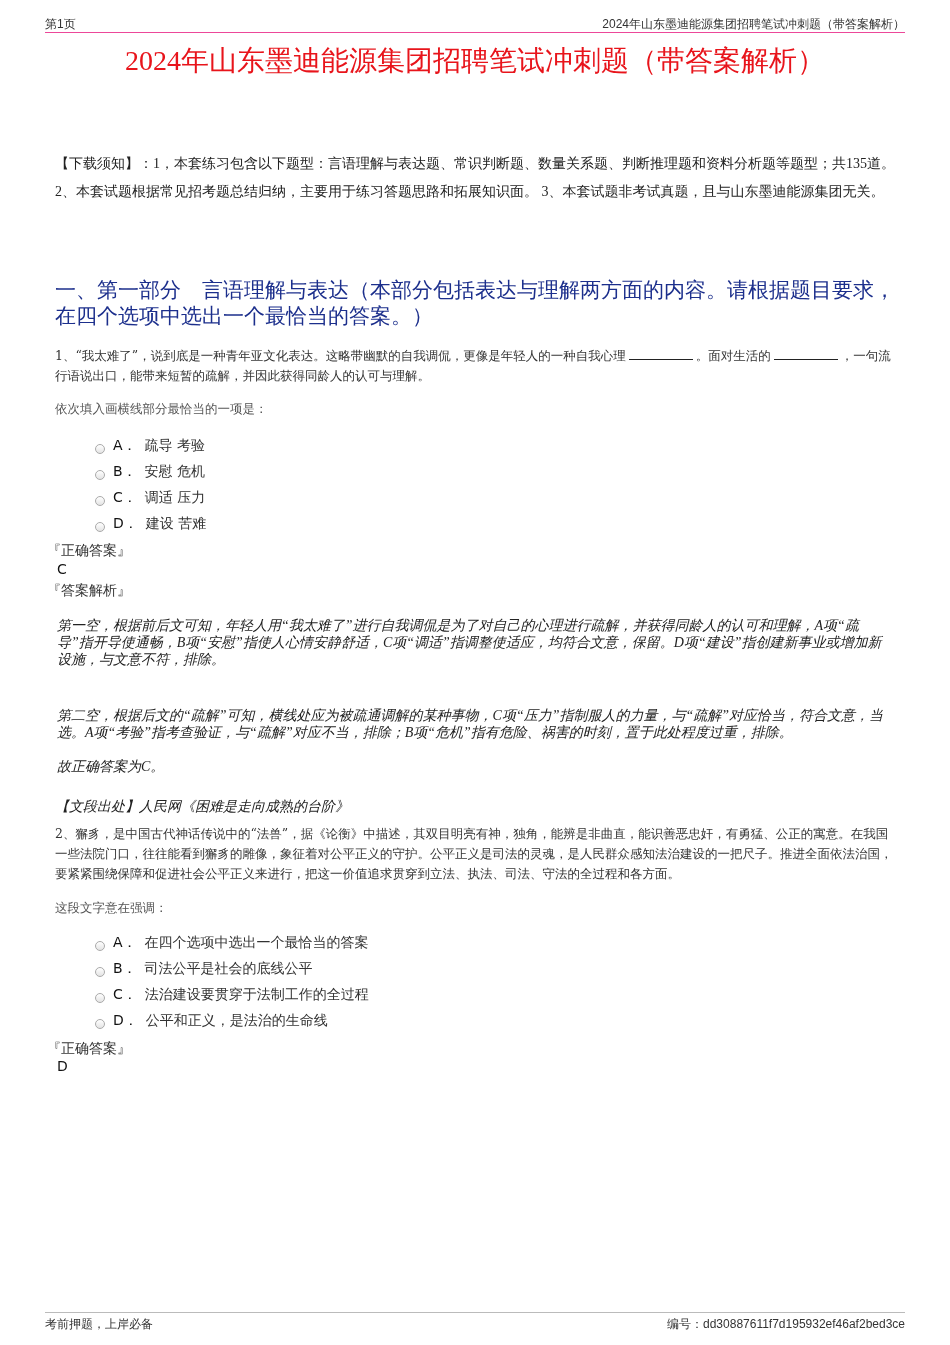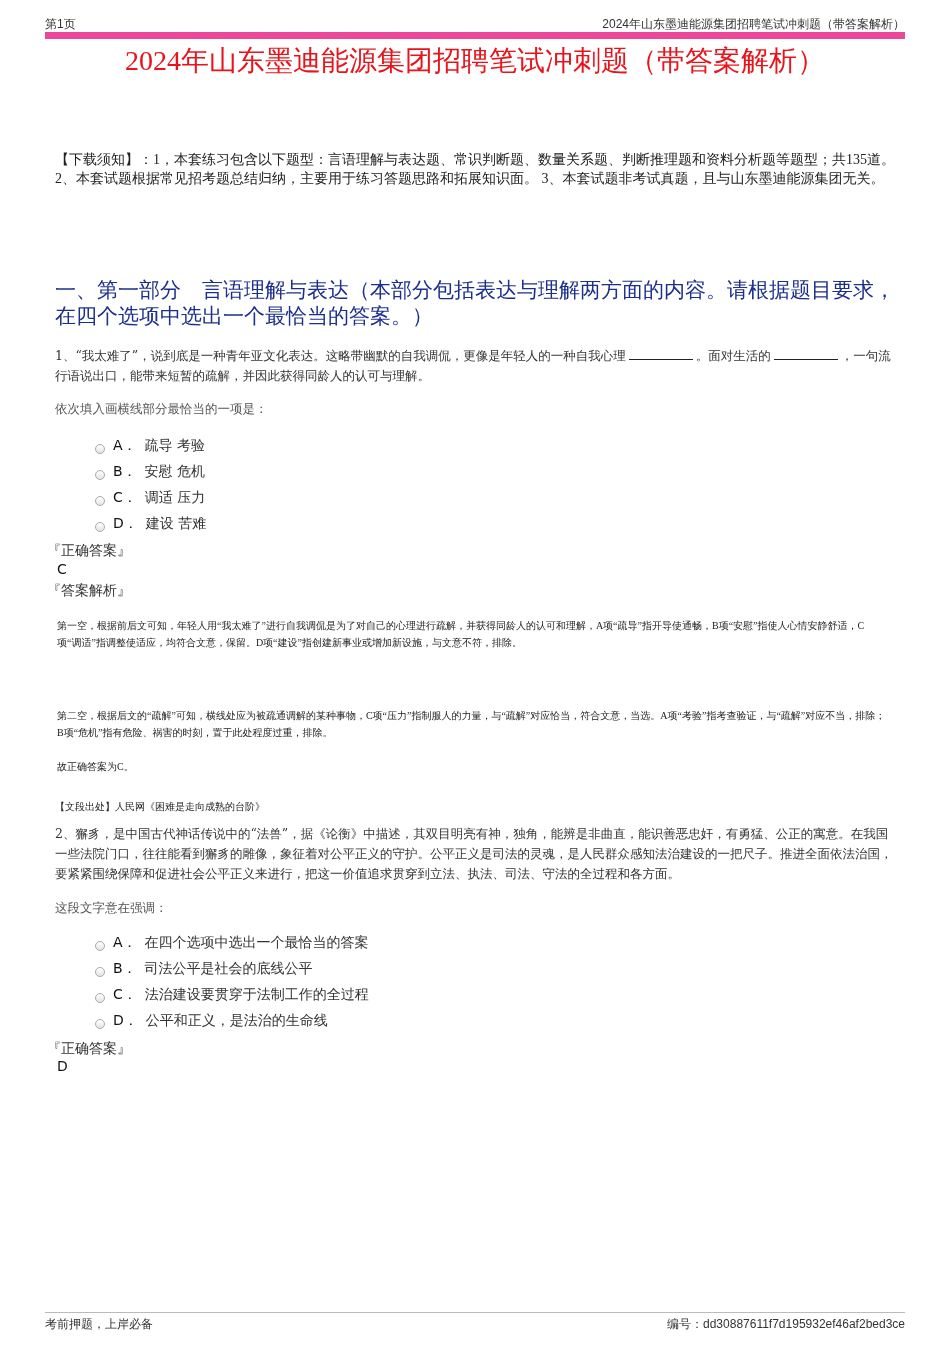--- a/index.html
+++ b/index.html
@@ -1,41 +1,41 @@
 <!DOCTYPE html>
 <html><head>
 <meta charset="utf-8">
 <style>
   html, body { margin: 0; padding: 0; background: #ffffff; }
   body { width: 950px; height: 1345px; position: relative; overflow: hidden;
          font-family: "DejaVu Serif", "Liberation Serif", serif; color: #333; }
   .page-header { position: absolute; left: 45px; right: 45px; top: 14px; height: 18px;
-                 border-bottom: 7px solid #ec4899; font-size: 12px; color: #333;
+                 border-bottom: 1px solid #ec4899; font-size: 12px; color: #333;
                  font-family: "Liberation Sans", sans-serif; }
   .page-header .left { position: absolute; left: 0; top: 2px; }
   .page-header .right { position: absolute; right: 0; top: 2px; }
   .doc-title { position: absolute; left: 0; right: 0; top: 42px; text-align: center;
                font-size: 28px; color: #e8141b; font-family: "Liberation Serif", serif; letter-spacing: 0px; }
   .notice { position: absolute; left: 55px; width: 845px; top: 150px; font-size: 14px;
-            line-height: 19px; color: #222; font-family: "Liberation Serif", serif; }
+            line-height: 28px; color: #222; font-family: "Liberation Serif", serif; }
   .section-title { position: absolute; left: 55px; width: 845px; top: 277px; font-size: 21px;
                    line-height: 26px; color: #1c2f8c; font-family: "Liberation Serif", serif; }
   .q-stem { position: absolute; left: 55px; width: 845px; font-size: 12.5px; line-height: 20px; color: #333; }
   .q-prompt { position: absolute; left: 55px; font-size: 12.5px; color: #555; }
   .blank { display: inline-block; width: 64px; border-bottom: 1px solid #222; height: 12px; vertical-align: baseline; margin: 0 3px; }
   .options { position: absolute; left: 95px; }
   .option { height: 26px; display: flex; align-items: center; font-size: 14px; color: #333; cursor: pointer; }
   .radio { width: 10px; height: 10px; border-radius: 50%; border: 1px solid #aaa;
            background: linear-gradient(#fff, #e4e4e4); margin-right: 8px; margin-top: 6px; box-sizing: border-box; }
   .opt-letter { font-family: "DejaVu Sans", sans-serif; font-size: 14px; color: #111; margin-right: 8px; }
   .opt-text { font-size: 14px; }
   .label-block { position: absolute; left: 47px; font-size: 14px; color: #333; }
   .answer-letter { position: absolute; left: 57px; font-family: "DejaVu Sans", sans-serif; font-size: 14px; color: #111; }
-  .para { position: absolute; left: 57px; width: 830px; font-size: 10px; line-height: 17px; color: #222;
-          font-family: "Liberation Serif", serif; }
+  .para { position: absolute; left: 57px; width: 830px; font-size: 14px; line-height: 17px; color: #222;
+          font-family: "Liberation Serif", serif; font-style: italic; }
   .page-footer { position: absolute; left: 45px; right: 45px; top: 1312px; border-top: 1px solid #bbb;
                  font-size: 12px; color: #333; font-family: "Liberation Sans", sans-serif; height: 20px; }
   .page-footer .left { position: absolute; left: 0; top: 3px; text-align: right; }
   .page-footer .right { position: absolute; right: 0; top: 3px; }
 </style>
 </head>
 <body>
 
 <div class="page-header">
   <span class="left">第1页</span>

